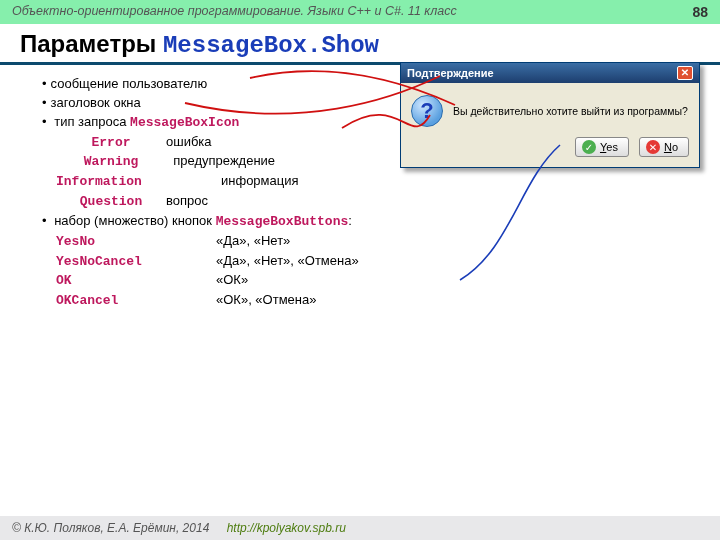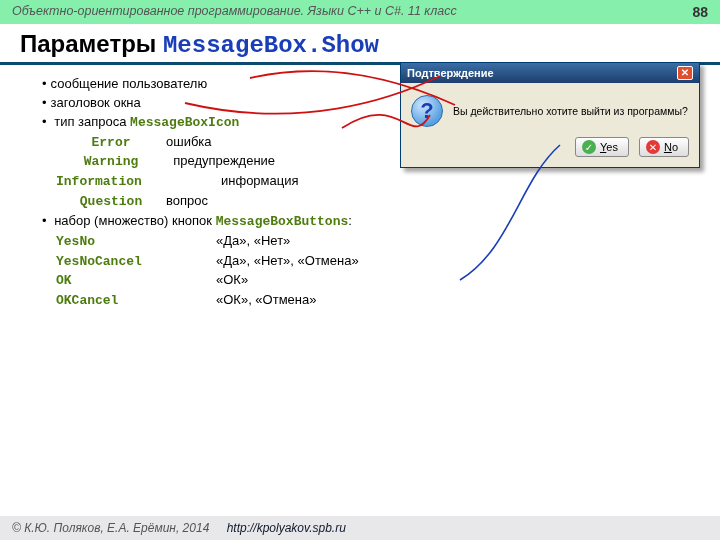--- a/index.html
+++ b/index.html
@@ -27,36 +27,36 @@
     border-bottom: 3px solid #0c4a6e;
   }
   .title .code { font-family: 'Courier New', monospace; color: #1a3db8; }
   .content {
     padding: 10px 42px;
     font-size: 13px;
     line-height: 1.45;
   }
   ul { list-style: none; }
   ul > li::before { content: "•"; margin-right: 4px; }
-  .code { font-family: 'Courier New', monospace; color: #4d7c0f; font-weight: bold; }
+  .code { font-family: 'Courier New', monospace; color: #be185d; font-weight: bold; }
   .sub { margin-left: 14px; }
   .sub .row { display: block; white-space: pre; }
   .sub .code { display: inline-block; }
   .w1 { width: 110px; text-align: center; }
   .w2 { width: 165px; }
   .w3 { width: 160px; }
   .footer {
     position: absolute; bottom: 0; left: 0; right: 0;
     background: #e8e8ea;
     padding: 5px 12px;
     font-size: 12px;
     font-style: italic;
     color: #555;
   }
-  .footer a { color: #0f172a; text-decoration: none; margin-left: 14px; font-style: italic; }
+  .footer a { color: #4d7c0f; text-decoration: none; margin-left: 14px; font-style: italic; }
 
   
   .dlg {
     position: absolute;
     top: 62px; right: 20px;
     width: 300px;
     border: 1px solid #003c74;
     box-shadow: 4px 4px 4px rgba(0,0,0,.35);
     font-size: 11px;
     background: #ece9d8;

